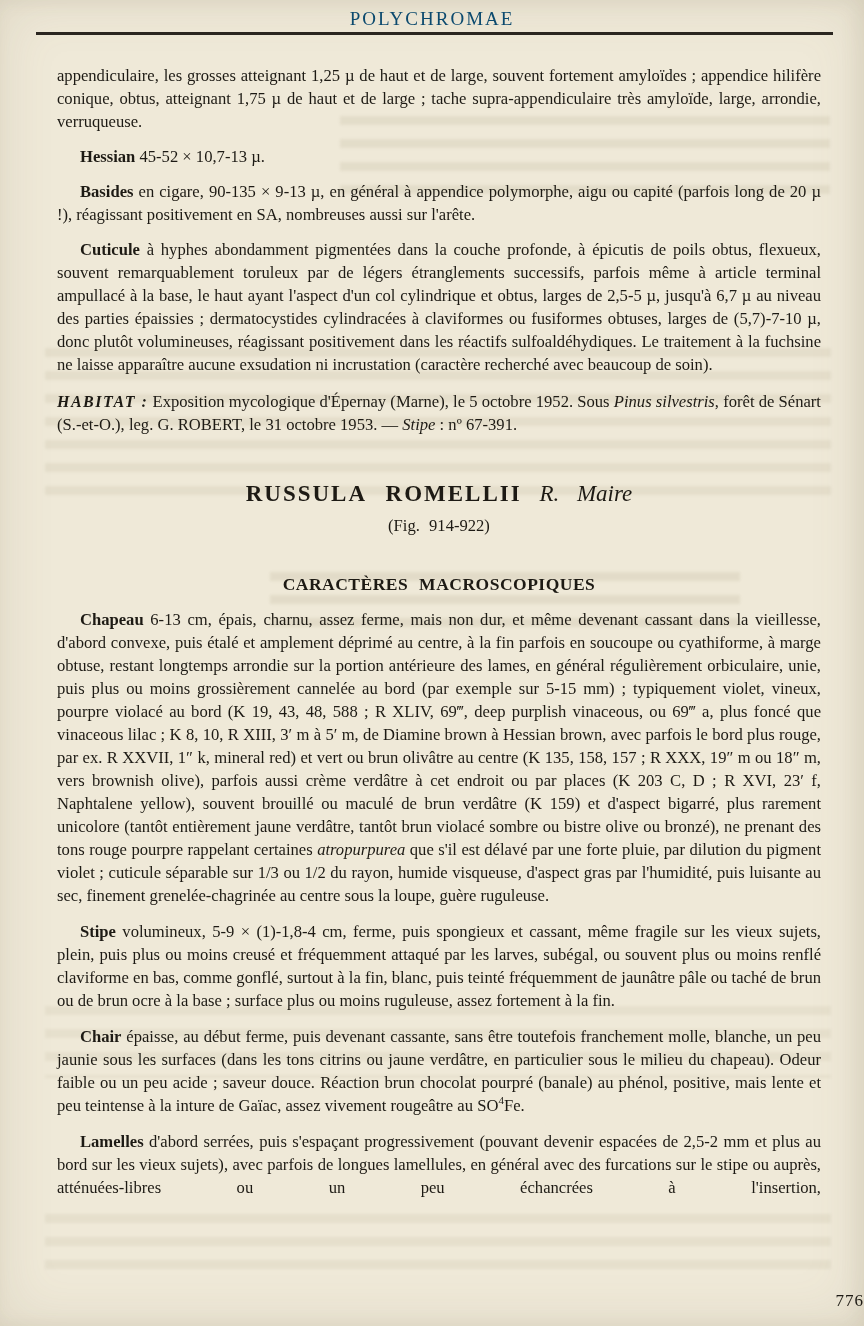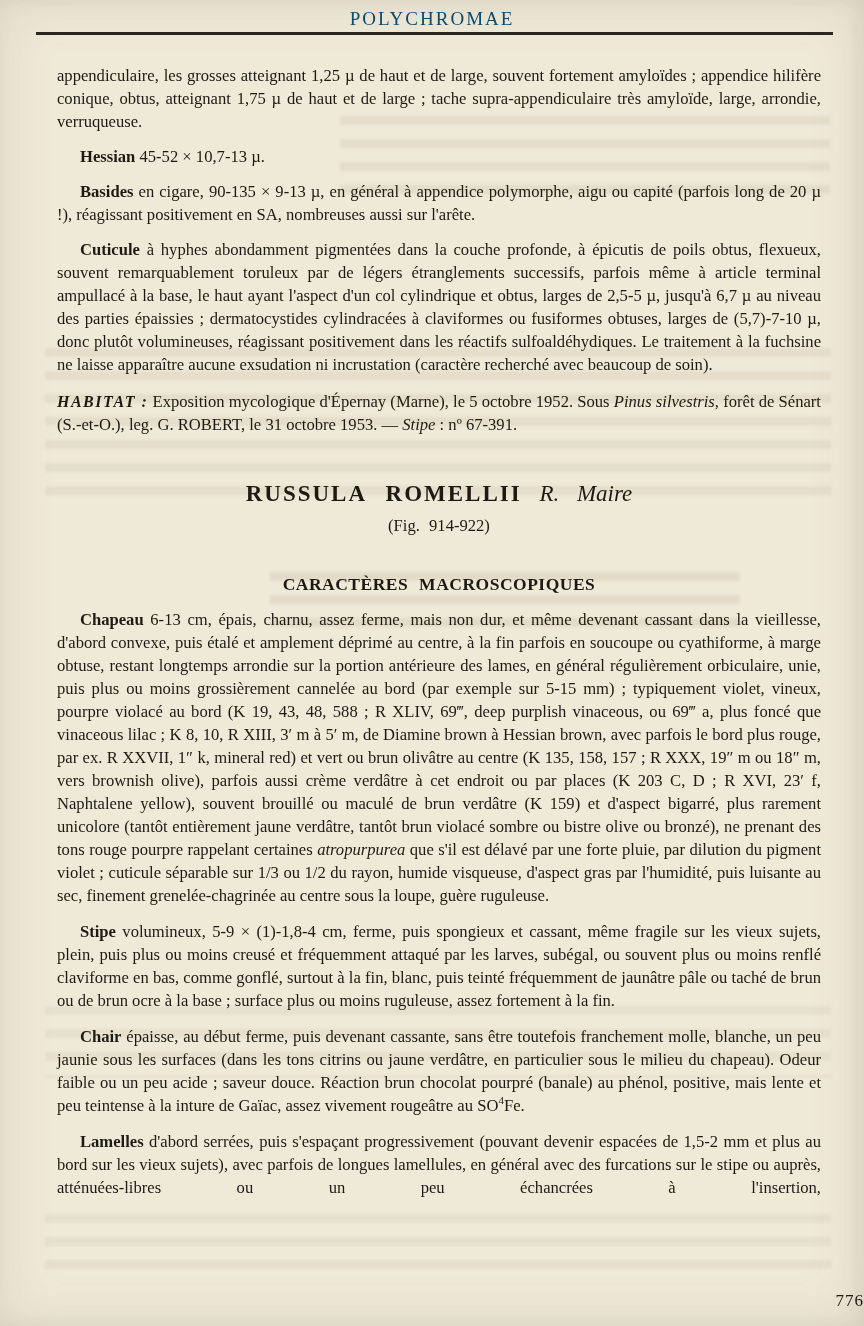--- a/index.html
+++ b/index.html
@@ -111,19 +111,19 @@
     <div class="figref">(Fig. 914-922)</div>
 
     <h2 class="sect">CARACTÈRES MACROSCOPIQUES</h2>
 
     <p class="ind mb-lg"><span class="b">Chapeau</span><span> 6-13 cm, épais, charnu, assez ferme, mais non dur, et même devenant cassant dans la vieillesse, d'abord convexe, puis étalé et amplement déprimé au centre, à la fin parfois en soucoupe ou cyathiforme, à marge obtuse, restant longtemps arrondie sur la portion antérieure des lames, en général régulièrement orbiculaire, unie, puis plus ou moins grossièrement cannelée au bord (par exemple sur 5-15 mm) ; typiquement violet, vineux, pourpre violacé au bord (K 19, 43, 48, 588 ; R XLIV, 69‴, deep purplish vinaceous, ou 69‴ a, plus foncé que vinaceous lilac ; K 8, 10, R XIII, 3′ m à 5′ m, de Diamine brown à Hessian brown, avec parfois le bord plus rouge, par ex. R XXVII, 1″ k, mineral red) et vert ou brun olivâtre au centre (K 135, 158, 157 ; R XXX, 19″ m ou 18″ m, vers brownish olive), parfois aussi crème verdâtre à cet endroit ou par places (K 203 C, D ; R XVI, 23′ f, Naphtalene yellow), souvent brouillé ou maculé de brun verdâtre (K 159) et d'aspect bigarré, plus rarement unicolore (tantôt entièrement jaune verdâtre, tantôt brun violacé sombre ou bistre olive ou bronzé), ne prenant des tons rouge pourpre rappelant certaines </span><span class="i">atropurpurea</span><span> que s'il est délavé par une forte pluie, par dilution du pigment violet ; cuticule séparable sur 1/3 ou 1/2 du rayon, humide visqueuse, d'aspect gras par l'humidité, puis luisante au sec, finement grenelée-chagrinée au centre sous la loupe, guère ruguleuse.</span></p>
 
     <p class="ind mb-lg"><span class="b">Stipe</span><span> volumineux, 5-9 × (1)-1,8-4 cm, ferme, puis spongieux et cassant, même fragile sur les vieux sujets, plein, puis plus ou moins creusé et fréquemment attaqué par les larves, subégal, ou souvent plus ou moins renflé claviforme en bas, comme gonflé, surtout à la fin, blanc, puis teinté fréquemment de jaunâtre pâle ou taché de brun ou de brun ocre à la base ; surface plus ou moins ruguleuse, assez fortement à la fin.</span></p>
 
     <p class="ind mb-lg"><span class="b">Chair</span><span> épaisse, au début ferme, puis devenant cassante, sans être toutefois franchement molle, blanche, un peu jaunie sous les surfaces (dans les tons citrins ou jaune verdâtre, en particulier sous le milieu du chapeau). Odeur faible ou un peu acide ; saveur douce. Réaction brun chocolat pourpré (banale) au phénol, positive, mais lente et peu teintense à la inture de Gaïac, assez vivement rougeâtre au SO</span><sup>4</sup><span>Fe.</span></p>
 
-    <p class="ind justlast"><span class="b">Lamelles</span><span> d'abord serrées, puis s'espaçant progressivement (pouvant devenir espacées de 1,5-2 mm et plus au bord sur les vieux sujets), avec parfois de longues lamellules, en général avec des furcations sur le stipe ou auprès, atténuées-libres ou un peu échancrées à l'insertion,</span></p>
+    <p class="ind justlast"><span class="b">Lamelles</span><span> d'abord serrées, puis s'espaçant progressivement (pouvant devenir espacées de 2,5-2 mm et plus au bord sur les vieux sujets), avec parfois de longues lamellules, en général avec des furcations sur le stipe ou auprès, atténuées-libres ou un peu échancrées à l'insertion,</span></p>
 
   </div>
 
   <div class="pageno">776</div>
 
 </div>
 
 </body></html>

